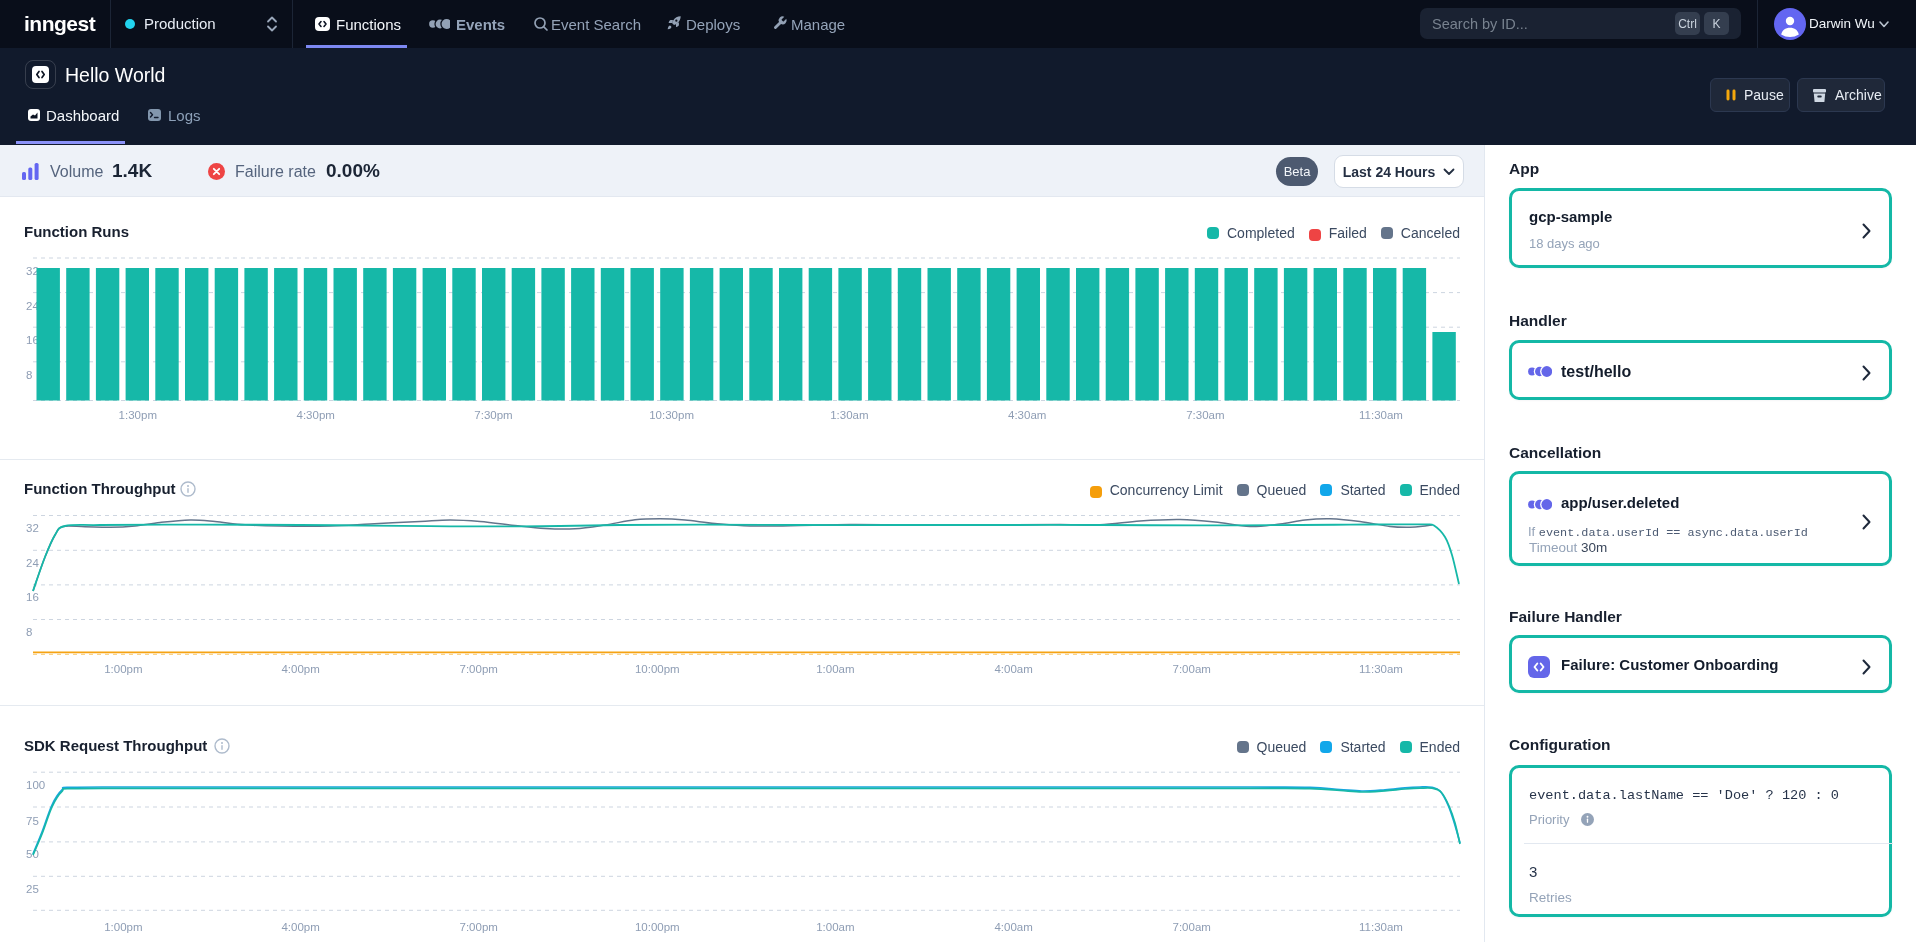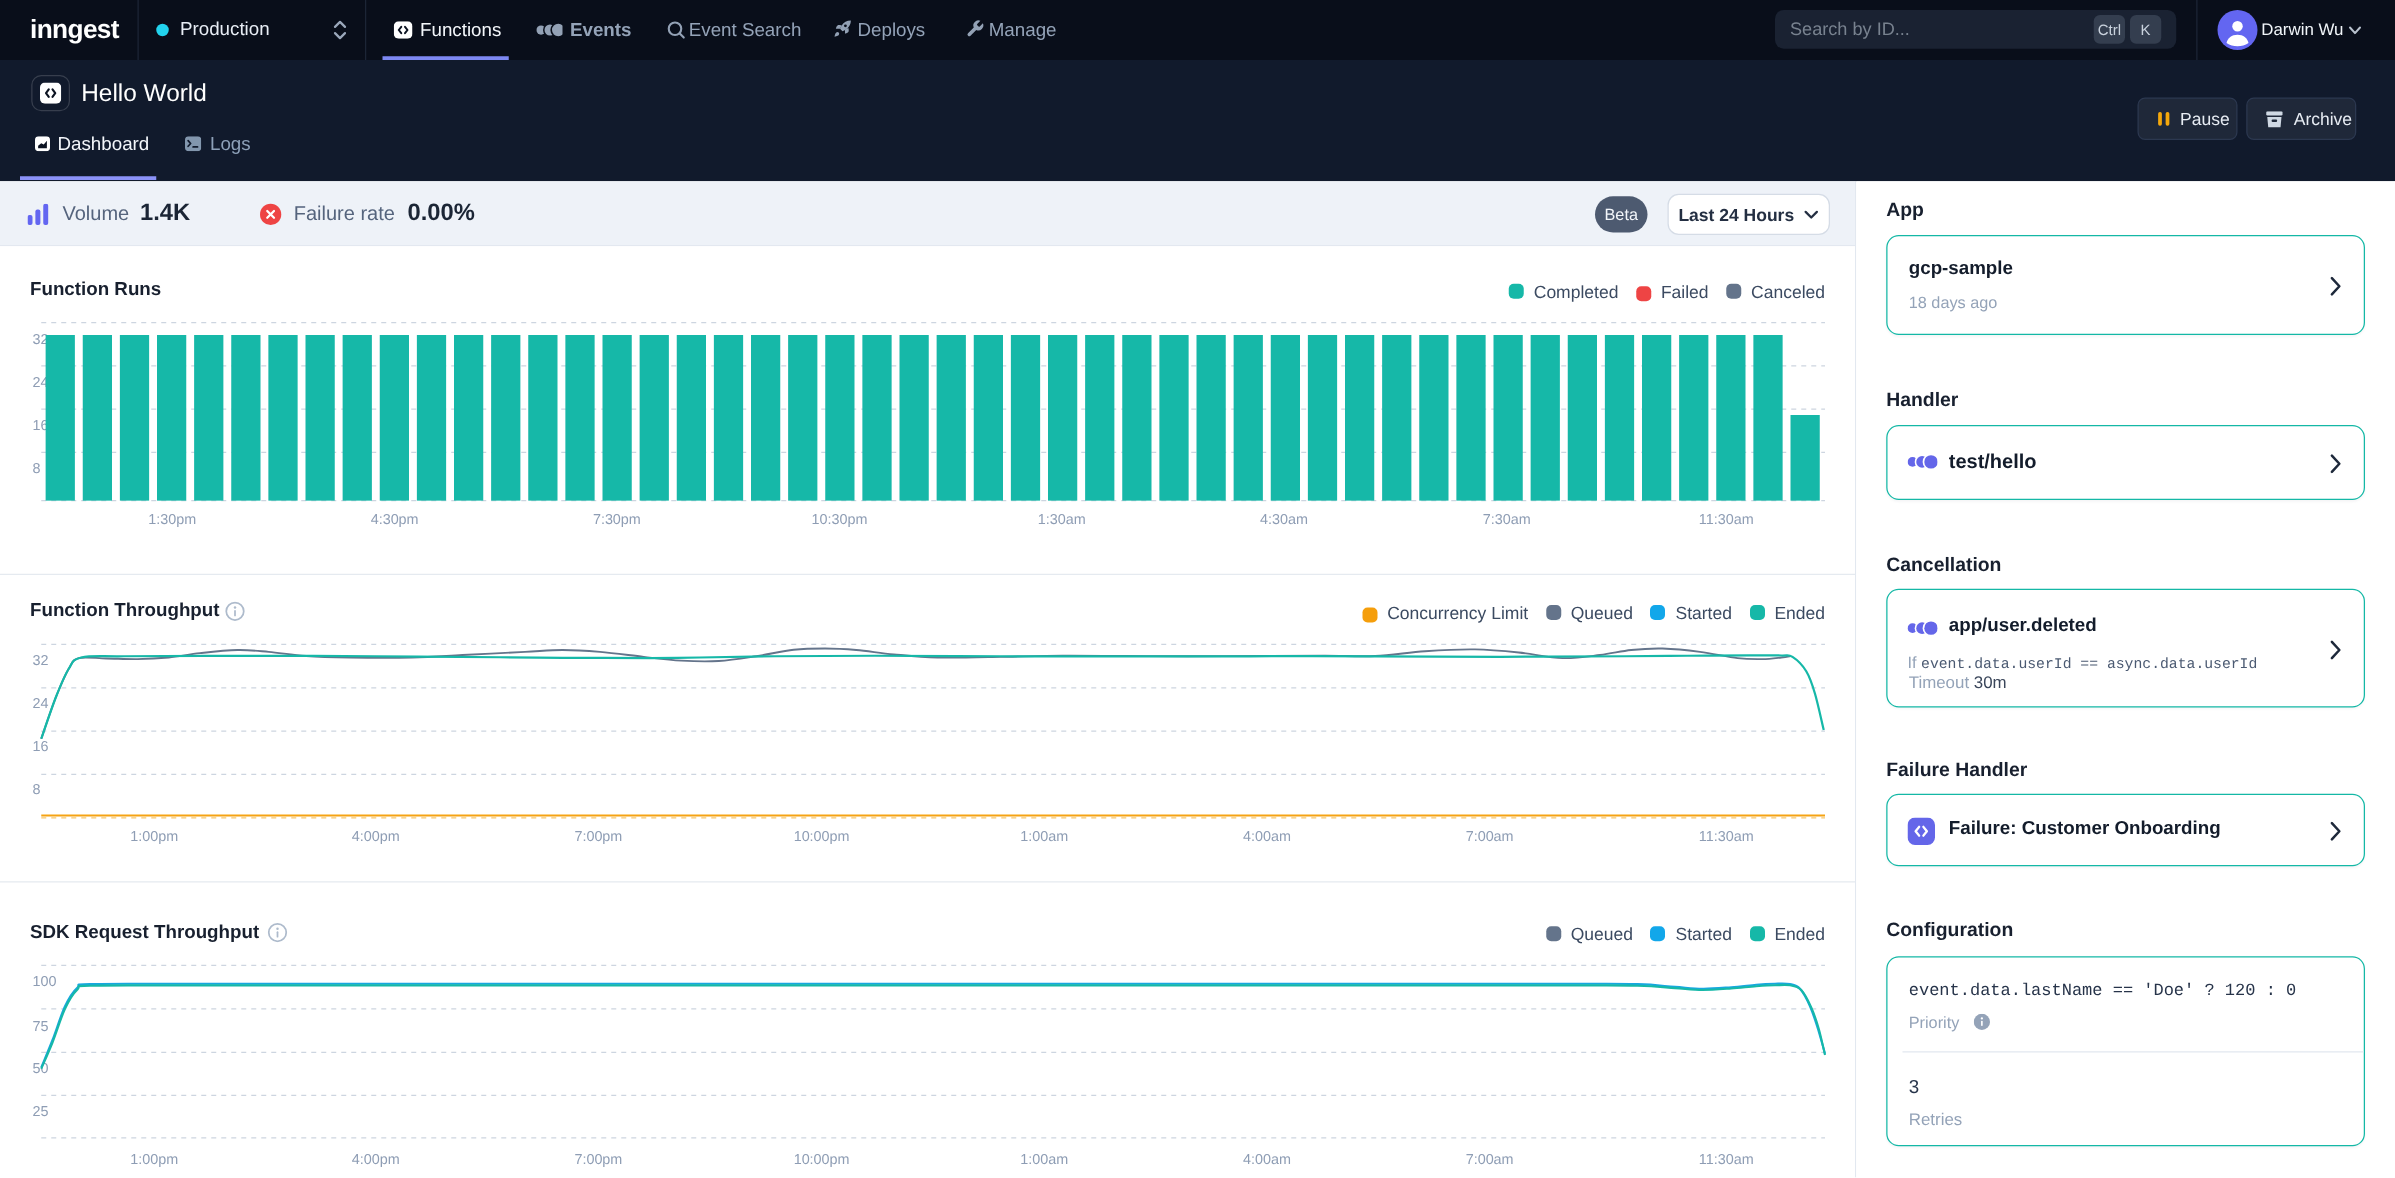--- a/index.html
+++ b/index.html
@@ -37,21 +37,21 @@
   
   #content { left:0; top:197px; width:1484px; height:745px; background:#fff; }
   #sideborder { left:1484px; top:145px; width:1px; height:797px; background:#e2e8f0; }
   .sectitle { font-size:15px; font-weight:bold; color:#18202f; }
   .divline { left:0; width:1484px; height:1px; background:#e5eaf0; }
   .leg { font-size:14px; color:#3b4a61; }
   .legsq { width:12px; height:12px; border-radius:4px; display:inline-block; }
   
   #sidebar { left:1485px; top:145px; width:431px; height:797px; background:#fff; }
   .sbh { font-size:15.5px; font-weight:bold; color:#18202f; }
-  .card { left:1509px; width:383px; background:#fff; border:1px solid #14b8a6; border-radius:10px;
+  .card { left:1509px; width:383px; background:#fff; border:3px solid #14b8a6; border-radius:10px;
     box-shadow:0 1px 2px rgba(16,24,40,0.04); }
   .chev { stroke:#1e293b; stroke-width:2; fill:none; stroke-linecap:round; stroke-linejoin:round; }
   .mono { font-family:"Liberation Mono", monospace; }
 </style>
 </head>
 <body>
 <div id="page">
 
   <div class="abs" id="topnav"></div>
   <div class="abs" id="logo">inngest</div>

